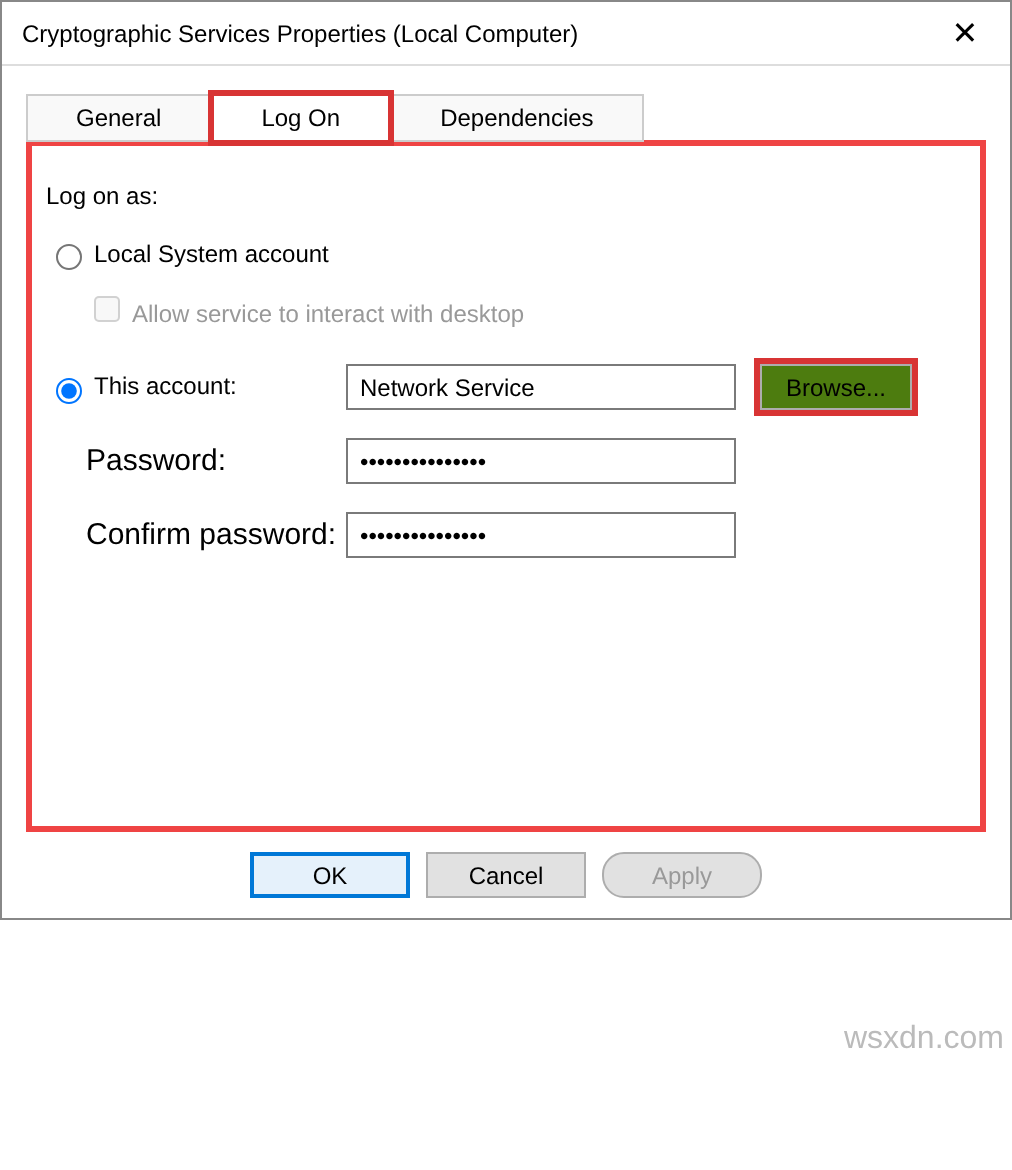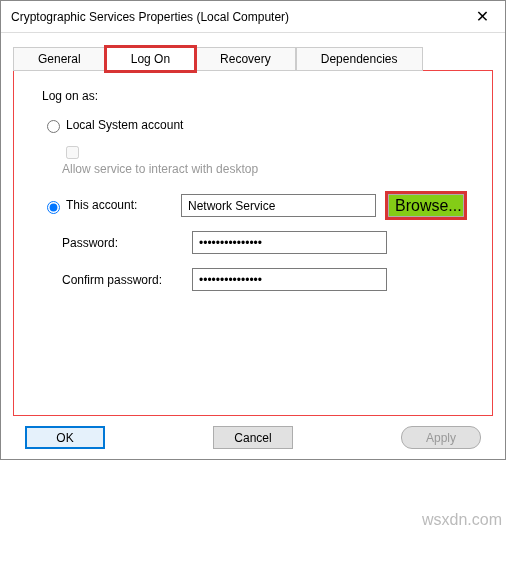--- a/index.html
+++ b/index.html
@@ -7,53 +7,52 @@
     .window { width: 506px; height: 460px; border: 1px solid #888; background: #fff; display: flex; flex-direction: column; }
     .titlebar { display: flex; align-items: center; justify-content: space-between; height: 32px; padding: 0 0 0 10px; border-bottom: 1px solid #ddd; }
     .titlebar-title { font-size: 12px; color: #000; }
     .titlebar-close { width: 45px; height: 32px; display: flex; align-items: center; justify-content: center; font-size: 16px; font-weight: 300; cursor: pointer; }
     .tabs-container { padding: 14px 12px 0 12px; flex: 1; display: flex; flex-direction: column; }
     .tabs { display: flex; align-items: flex-end; position: relative; z-index: 2; }
     .tab { padding: 4px 24px; font-size: 12px; border: 1px solid #ccc; background: #fff; margin-right: 0; margin-bottom: -1px; border-bottom: 1px solid #fff; cursor: pointer; }
     .tab.inactive { border-bottom: 1px solid #ccc; background: #f9f9f9; }
     .tab.selected { background: #fff; border-bottom: 1px solid #fff; position: relative; top: 0; }
     .tab.highlight-red { outline: 3px solid #d83434; outline-offset: -1px; }
-    .tab-panel { border: 1px solid #ef4444; flex: 1; padding: 18px 28px; position: relative; z-index: 1; }
+    .tab-panel { border: 3px solid #ef4444; flex: 1; padding: 18px 7px; position: relative; z-index: 1; }
     .group-title { font-size: 12px; margin-bottom: 14px; }
     .radio-row { display: flex; align-items: center; font-size: 12px; margin-bottom: 10px; }
     .radio { width: 13px; height: 13px; margin-right: 6px; }
-    .checkbox-row { display: flex; align-items: flex-start; font-size: 12px; margin-left: 20px; margin-bottom: 18px; color: #999; flex-direction: column; }
+    .checkbox-row { display: flex; align-items: flex-end; font-size: 12px; margin-left: 20px; margin-bottom: 18px; color: #999; }
     .checkbox-row input { width: 13px; height: 13px; margin-right: 6px; }
     .form-row { display: flex; align-items: center; margin-bottom: 14px; }
     .input-cell { flex: 0 0 195px; }
     .input-cell input { width: 100%; height: 23px; font-size: 12px; padding: 2px 6px; border: 1px solid #7a7a7a; }
     .btn-cell { margin-left: 12px; }
-    .browse-btn { width: 76px; height: 23px; font-size: 16px; background: #84cc16; border: 1px solid #adadad; cursor: pointer; }
+    .browse-btn { width: 76px; height: 23px; font-size: 12px; background: #4d7c0f; border: 1px solid #adadad; cursor: pointer; }
     .browse-highlight { outline: 3px solid #d83434; outline-offset: 0; }
-    .password-indent { width: 150px; font-size: 12px; padding-left: 20px; }
-    .button-bar { display: flex; justify-content: space-between; gap: 24px; padding: 10px 12px; }
+    .password-indent { width: 150px; font-size: 15px; padding-left: 20px; }
+    .button-bar { display: flex; justify-content: center; gap: 8px; padding: 10px 12px; }
     .btn { width: 80px; height: 23px; font-size: 12px; background: #e1e1e1; border: 1px solid #adadad; cursor: pointer; }
     .btn.primary { border: 2px solid #0078d7; background: #e5f1fb; }
     .btn.disabled { color: #999; cursor: default; border-radius: 11px; }
     .watermark { position: absolute; right: 4px; bottom: 56px; font-size: 16px; color: #bbb; writing-mode: horizontal-tb; }
   </style>
 </head>
 <body>
 
 <div class="window">
   <div class="titlebar">
     <span class="titlebar-title">Cryptographic Services Properties (Local Computer)</span>
     <div class="titlebar-close">✕</div>
   </div>
 
   <div class="tabs-container">
     <div class="tabs">
       <div class="tab inactive">General</div>
       <div class="tab selected highlight-red">Log On</div>
-      <div class="tab inactive">Recovery</div>
       <div class="tab inactive">Dependencies</div>
     </div>
 
     <div class="tab-panel">
       <div class="group-title">Log on as:</div>
 
       <div class="radio-row">
         <input type="radio" class="radio" name="logon" style="">
         <span>Local System account</span>
       </div>

